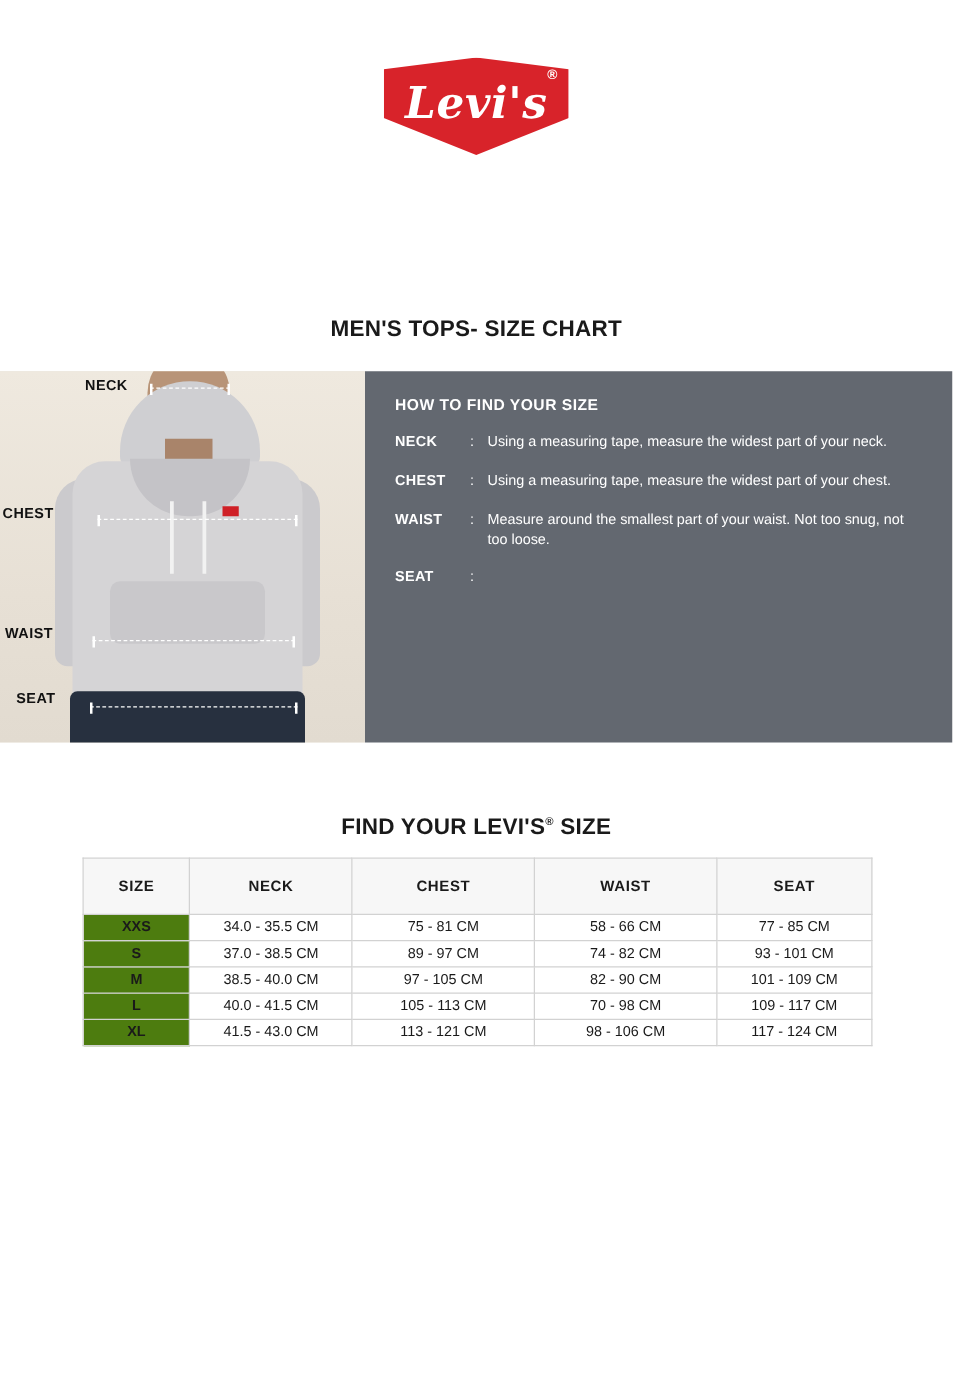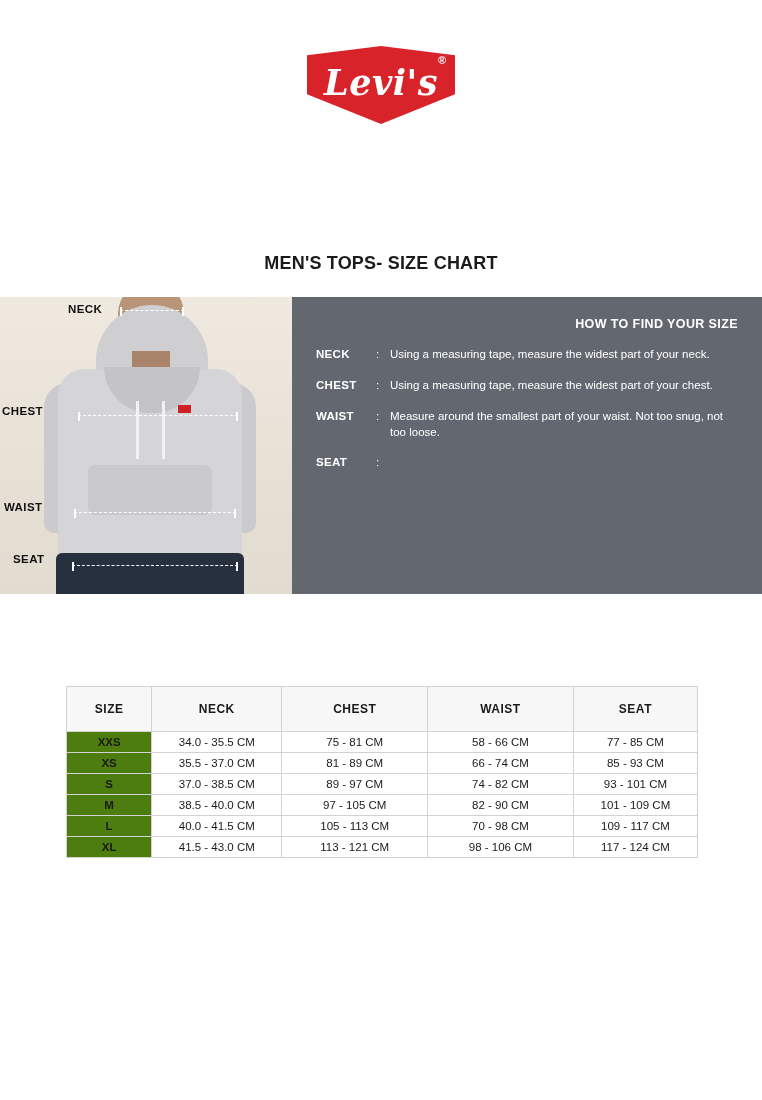--- a/index.html
+++ b/index.html
@@ -239,21 +239,20 @@
     background: #636870;
     color: #ffffff;
     box-sizing: border-box;
     padding: 20px 24px 0 24px;
   }
   .instr-title {
     font-size: 12.5px;
     font-weight: 700;
     letter-spacing: 0.4px;
     margin-bottom: 16px;
-    text-align: right;
   }
   .instr-row {
     display: flex;
     margin-bottom: 15px;
     font-size: 11.5px;
     line-height: 1.38;
   }
   .instr-term {
     width: 60px;
     flex: 0 0 60px;
@@ -397,47 +396,43 @@
     <span class="cap-l"></span>
     <span class="cap-r"></span>
   </div>
 
   <div class="measure-label lbl-seat">SEAT</div>
   <div class="measure-line ln-seat">
     <span class="cap-l"></span>
     <span class="cap-r"></span>
   </div>
 
+  <div class="table-title">
+    <span>FIND YOUR LEVI'S</span><sup>®</sup><span> SIZE</span>
+  </div>
 
   <table class="size-table">
     <thead>
       <tr>
         <th class="size-cell">SIZE</th>
         <th class="col-neck">NECK</th>
         <th class="col-chest">CHEST</th>
         <th class="col-waist">WAIST</th>
         <th class="col-seat">SEAT</th>
       </tr>
     </thead>
     <tbody>
       <tr>
         <td class="size-cell">XXS</td>
         <td>34.0 - 35.5 CM</td>
         <td>75 - 81 CM</td>
         <td>58 - 66 CM</td>
         <td>77 - 85 CM</td>
       </tr>
       <tr>
-        <td class="size-cell">XS</td>
-        <td>35.5 - 37.0 CM</td>
-        <td>81 - 89 CM</td>
-        <td>66 - 74 CM</td>
-        <td>85 - 93 CM</td>
-      </tr>
-      <tr>
         <td class="size-cell">S</td>
         <td>37.0 - 38.5 CM</td>
         <td>89 - 97 CM</td>
         <td>74 - 82 CM</td>
         <td>93 - 101 CM</td>
       </tr>
       <tr>
         <td class="size-cell">M</td>
         <td>38.5 - 40.0 CM</td>
         <td>97 - 105 CM</td>

